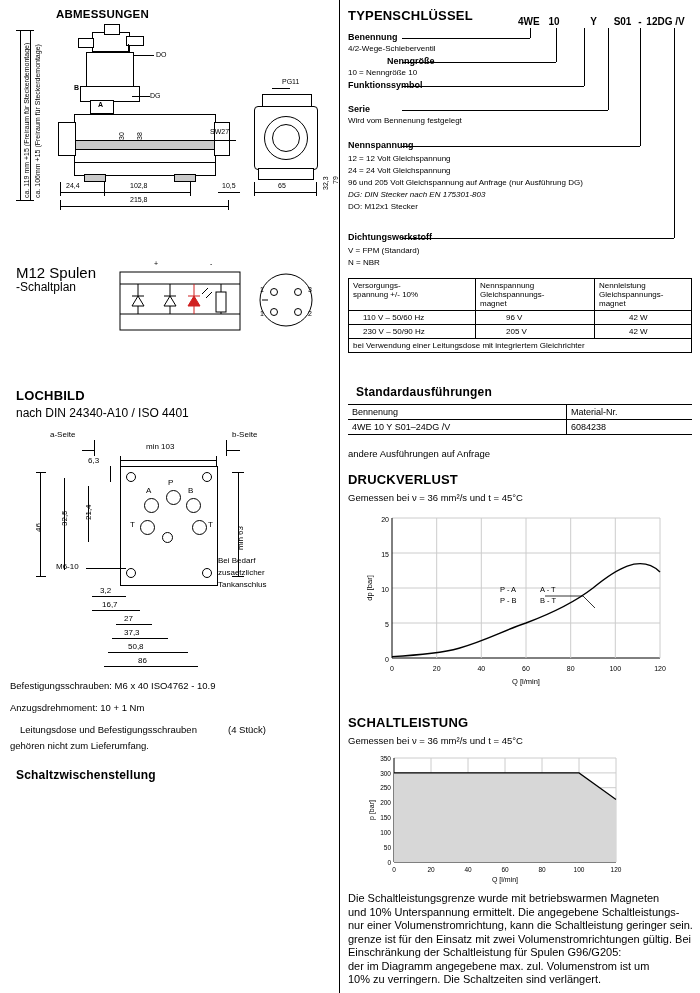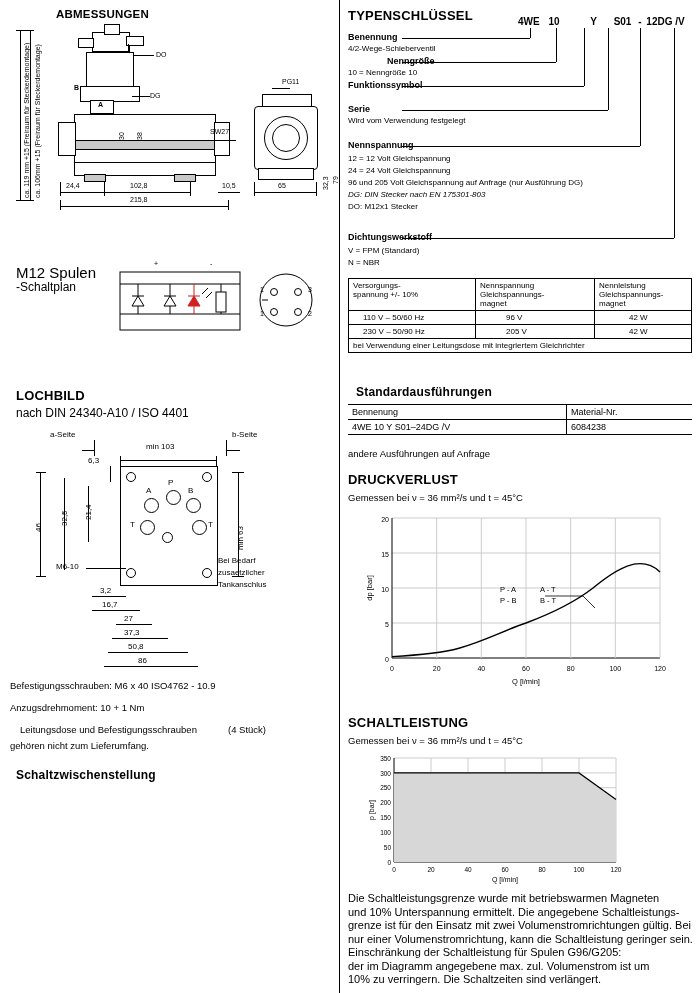--- a/index.html
+++ b/index.html
@@ -283,21 +283,21 @@
 
     <div class="abs ts-label" style="left:8px;top:32px;">Benennung</div>
     <div class="abs sm" style="left:8px;top:44px;">4/2-Wege-Schieberventil</div>
 
     <div class="abs ts-label" style="left:8px;top:56px;margin-left:39px;">Nenngröße</div>
     <div class="abs sm" style="left:8px;top:68px;">10 = Nenngröße 10</div>
 
     <div class="abs ts-label" style="left:8px;top:80px;">Funktionssymbol</div>
 
     <div class="abs ts-label" style="left:8px;top:104px;">Serie</div>
-    <div class="abs sm" style="left:8px;top:116px;">Wird vom Verwendung festgelegt</div>
+    <div class="abs sm" style="left:8px;top:116px;">Wird vom Bennenung festgelegt</div>
 
     <div class="abs ts-label" style="left:8px;top:140px;">Nennspannung</div>
     <div class="abs sm" style="left:8px;top:154px;">12 = 12 Volt Gleichspannung</div>
     <div class="abs sm" style="left:8px;top:166px;">24 = 24 Volt Gleichspannung</div>
     <div class="abs sm" style="left:8px;top:178px;">96 und 205 Volt Gleichspannung auf Anfrage (nur Ausführung DG)</div>
     <div class="abs sm" style="left:8px;top:190px;font-style:italic;">DG: DIN Stecker nach EN 175301-803</div>
     <div class="abs sm" style="left:8px;top:202px;">DO: M12x1 Stecker</div>
 
     <div class="abs ts-label" style="left:8px;top:232px;">Dichtungswerkstoff</div>
     <div class="abs sm" style="left:8px;top:246px;">V = FPM (Standard)</div>
@@ -440,20 +440,20 @@
         <text x="229" y="122" font-size="6.5" text-anchor="middle" font-family="Liberation Sans">100</text>
         <text x="266" y="122" font-size="6.5" text-anchor="middle" font-family="Liberation Sans">120</text>
         <text x="155" y="132" font-size="7" text-anchor="middle" font-family="Liberation Sans">Q [l/min]</text>
         <text x="24" y="60" font-size="7" text-anchor="middle" font-family="Liberation Sans" transform="rotate(-90 24 60)">p [bar]</text>
       </svg>
     </div>
 
     <div class="abs" style="left:8px;top:892px;width:348px;font-size:11px;line-height:13.5px;">
       <div>Die Schaltleistungsgrenze wurde mit betriebswarmen Magneten</div>
       <div>und 10% Unterspannung ermittelt. Die angegebene Schaltleistungs-</div>
+      <div>nur einer Volumenstromrichtung, kann die Schaltleistung geringer sein.</div>
       <div>grenze ist für den Einsatz mit zwei Volumenstromrichtungen gültig. Bei</div>
-      <div>nur einer Volumenstromrichtung, kann die Schaltleistung geringer sein.</div>
       <div>Einschränkung der Schaltleistung für Spulen G96/G205:</div>
       <div>der im Diagramm angegebene max. zul. Volumenstrom ist um</div>
       <div>10% zu verringern. Die Schaltzeiten sind verlängert.</div>
     </div>
   </div>
 </div>
 
 </body></html>

